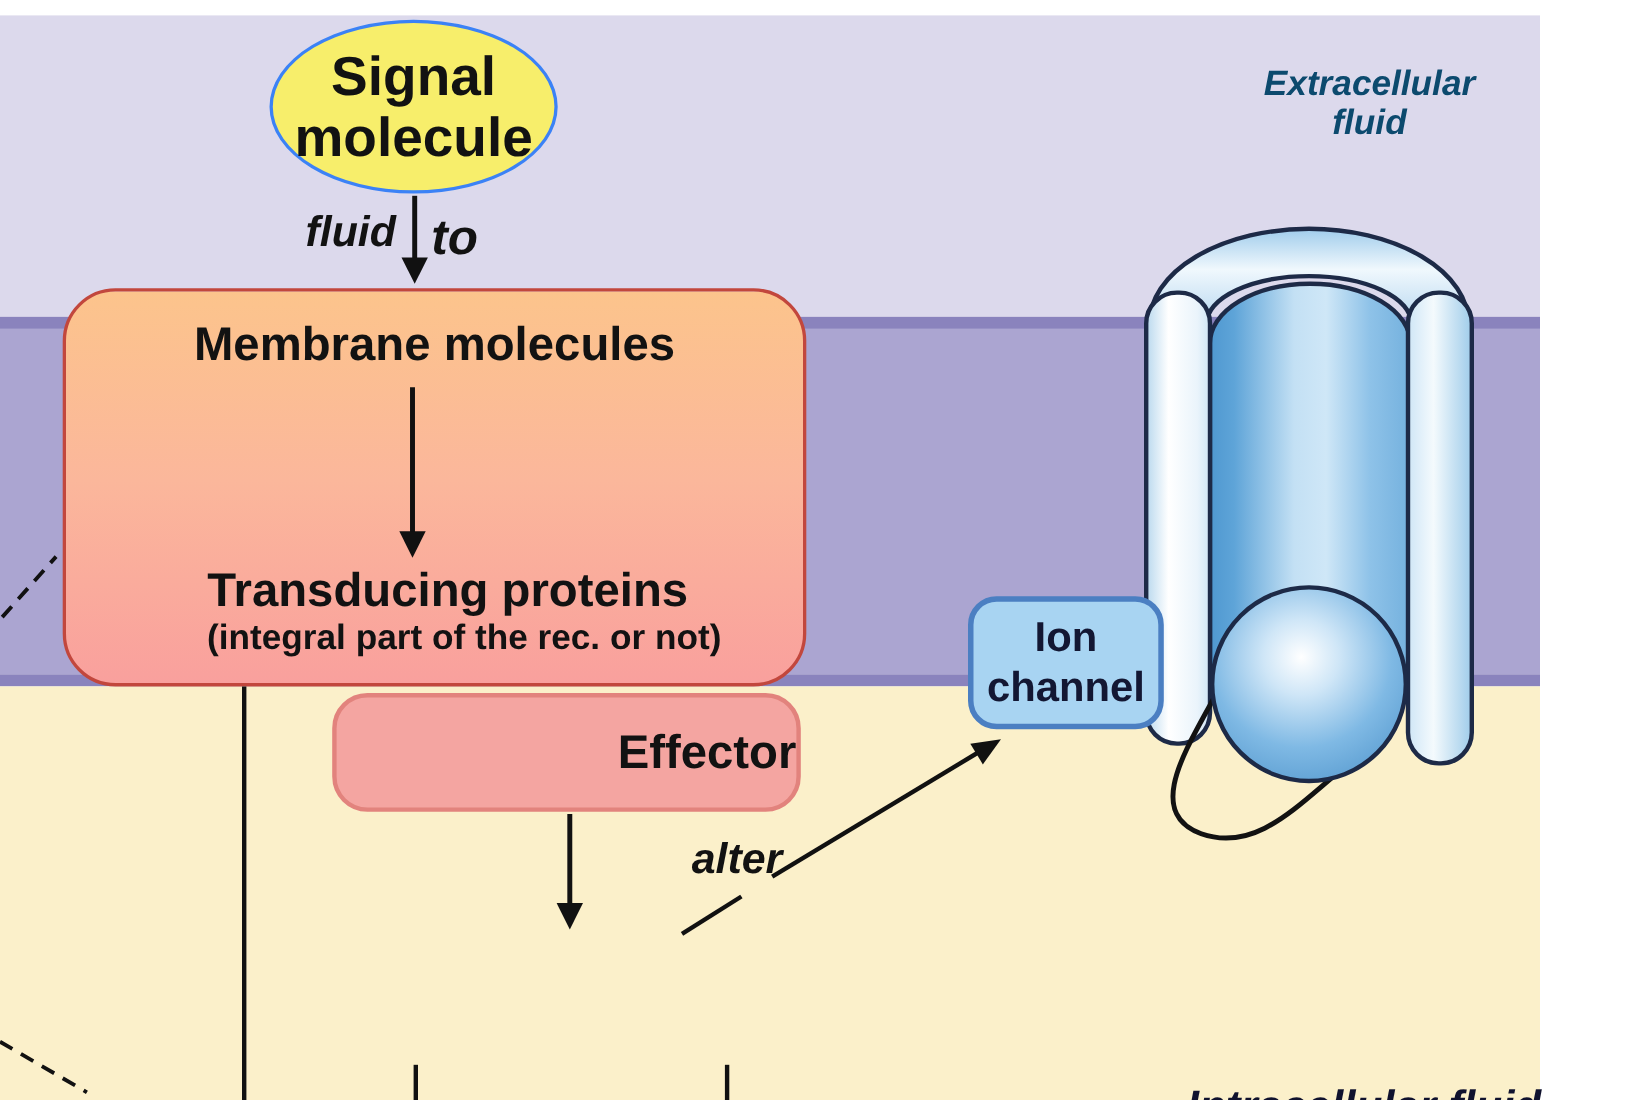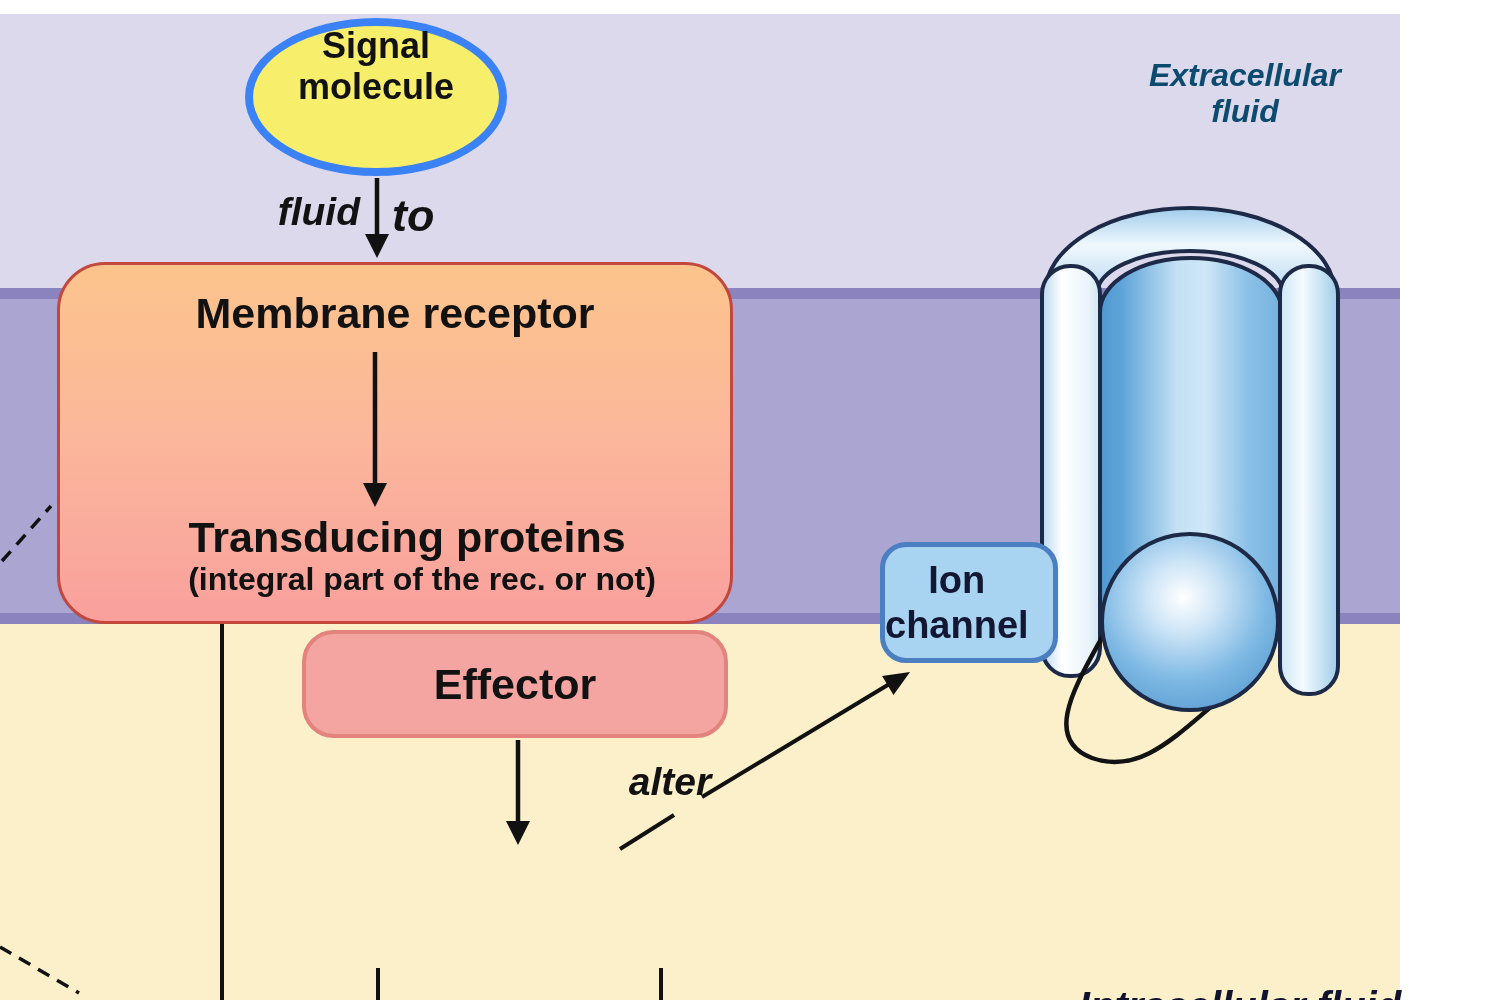--- a/index.html
+++ b/index.html
@@ -21,36 +21,36 @@
     background:linear-gradient(180deg,#fcc48c 0%,#fbb79b 48%,#f9a09d 100%);
   }
   .receptor-box .title{position:absolute;top:24px;left:0;width:100%;text-align:center;
     font-size:43px;font-weight:bold;color:#121212;}
   .receptor-box .title2{position:absolute;top:248px;left:0;width:100%;text-align:center;
     font-size:43px;font-weight:bold;color:#121212;padding-left:12px;}
   .receptor-box .subtitle{position:absolute;top:296px;left:0;width:100%;text-align:center;
     font-size:32px;font-weight:bold;color:#121212;padding-left:27px;}
   .pink-node{
     border-radius:32px;border:4px solid #e2837d;box-sizing:border-box;background:#f4a5a1;
-    display:flex;align-items:center;justify-content:center;text-align:center;
+    display:flex;align-items:center;justify-content:flex-end;text-align:center;
     font-weight:bold;color:#121212;
   }
   .effector-box{left:302px;top:630px;width:426px;height:108px;font-size:43px;}
   .second-messenger-box{left:297px;top:848px;width:434px;height:120px;font-size:40px;line-height:1.16;}
   .ion-label-box{
     left:880px;top:542px;width:178px;height:121px;border-radius:26px;
     border:5px solid #4b7fc2;box-sizing:border-box;background:#a8d4f2;
-    display:flex;align-items:center;justify-content:flex-start;text-align:center;
+    display:flex;align-items:center;justify-content:center;text-align:center;
     font-size:38px;font-weight:bold;line-height:1.18;color:#131733;
   }
   .signal-ellipse{
     left:245px;top:18px;width:262px;height:158px;border-radius:50%;
-    border:8px solid #3b82f6;box-sizing:border-box;background:#f7ee6b;
-    display:flex;justify-content:center;text-align:center;
-    font-size:36px;font-weight:bold;line-height:1.13;color:#121212;
+    border:3px solid #3b82f6;box-sizing:border-box;background:#f7ee6b;
+    display:flex;align-items:center;justify-content:center;text-align:center;
+    font-size:50px;font-weight:bold;line-height:1.13;color:#121212;
   }
   
   .annot{font-weight:bold;font-style:italic;color:#121212;}
   .binds-word1{left:220px;top:190px;width:140px;text-align:right;font-size:39px;}
   .binds-word2{left:392px;top:190px;font-size:45px;}
   .alter-label{left:605px;top:760px;width:130px;text-align:center;font-size:39px;}
   .extracellular-label{left:1105px;top:58px;width:280px;text-align:center;
     font-size:32px;line-height:1.12;color:#0c4a6e;}
   .intracellular-label{left:1060px;top:984px;width:360px;text-align:center;
     font-size:40px;color:#10122e;}
@@ -109,21 +109,21 @@
 
     <rect x="1042" y="266" width="58" height="410" rx="28" ry="28" fill="url(#pillarGradL)" stroke="#1d2a47" stroke-width="4"></rect>
     <rect x="1280" y="266" width="58" height="428" rx="28" ry="28" fill="url(#pillarGradR)" stroke="#1d2a47" stroke-width="4"></rect>
 
     <path d="M1107 628 C1082 676 1038 738 1092 758 C1146 777 1186 724 1232 690" fill="none" stroke="#121212" stroke-width="4.5" stroke-linecap="round"></path>
 
     <circle cx="1190" cy="622" r="88" fill="url(#sphereGrad)" stroke="#1d2a47" stroke-width="4"></circle>
   </svg>
 
   <div class="abs receptor-box">
-    <div class="title">Membrane receptor</div>
+    <div class="title">Membrane molecules</div>
     <div class="title2">Transducing proteins</div>
     <div class="subtitle">(integral part of the rec. or not)</div>
   </div>
 
   <div class="abs pink-node effector-box">
     <span>Effector</span>
   </div>
 
 
   <div class="abs ion-label-box">

